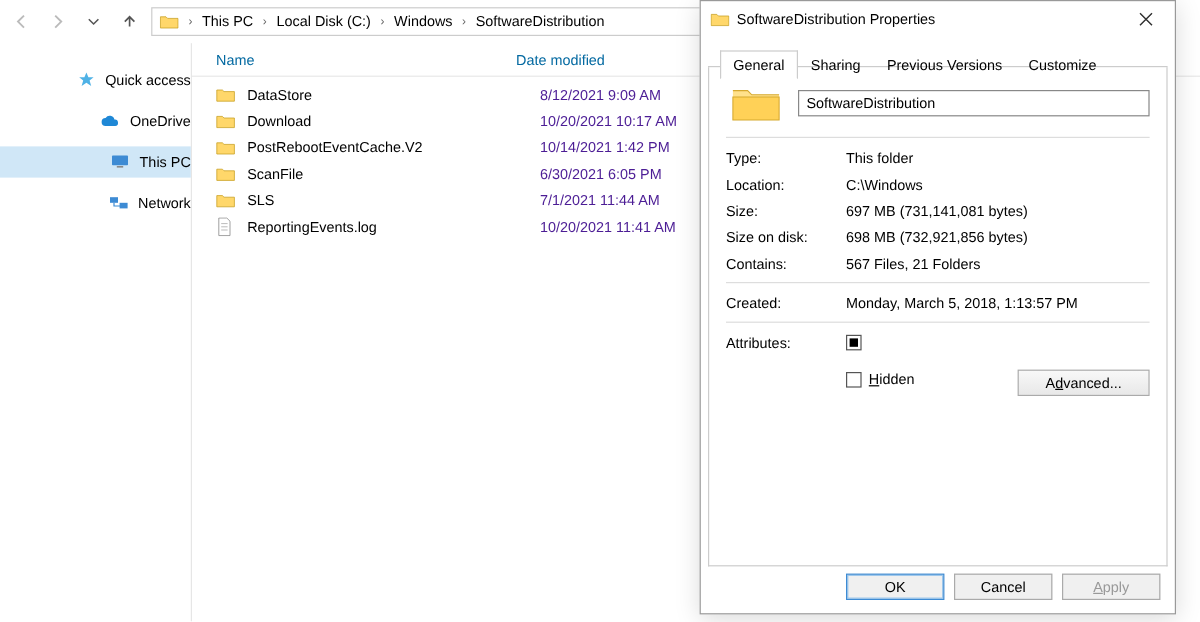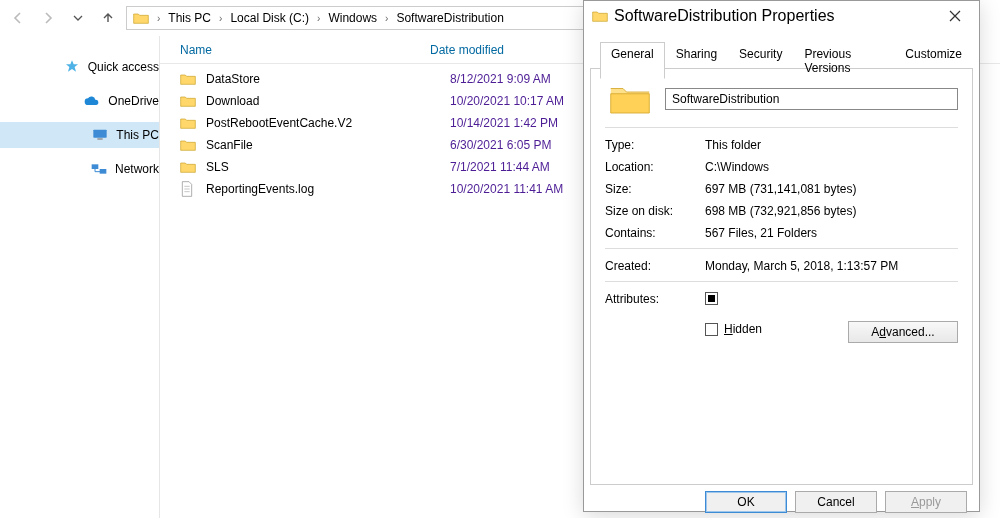--- a/index.html
+++ b/index.html
@@ -91,21 +91,21 @@
     width: 397px; height: 512px;
     background: #fff;
     border: 1px solid #999;
     box-shadow: 0 4px 20px rgba(0,0,0,0.15);
   }
   .titlebar {
     height: 30px;
     display: flex; align-items: center;
     padding-left: 8px; padding-right: 4px;
   }
-  .title-text { flex:1; font-size: 16px; padding-left:6px;}
+  .title-text { flex:1; font-size: 12px; padding-left:6px;}
   .close-btn { width: 40px; height: 28px; display:flex;align-items:center;justify-content:center;color:#333;}
   .tabs {
     display: flex;
     padding-left: 10px;
     border-bottom: 1px solid #ccc;
     margin: 0 6px;
     gap: 0;
     font-size: 12px;
   }
   .tab {
@@ -337,21 +337,20 @@
     <span class="title-text">SoftwareDistribution Properties</span>
     <div class="close-btn">
       <svg width="12" height="12" viewBox="0 0 12 12">
           <path d="M1 1L11 11M11 1L1 11" stroke="#333" stroke-width="1.2"></path>
         </svg>
     </div>
   </div>
   <div class="tabs">
     <div class="tab active">General</div>
     <div class="tab">Sharing</div>
-    <div class="tab">Security</div>
     <div class="tab">Previous Versions</div>
     <div class="tab">Customize</div>
   </div>
   <div class="tab-body">
     <div class="top-row">
       <svg class="folder-icon-big" viewBox="0 0 48 40">
         <path d="M2 8h14l4 4h26v24H2z" fill="#ffe18b"></path>
         <path d="M2 8h14l4 4h26" fill="none" stroke="#d6a92f"></path>
         <path d="M2 14h44v22H2z" fill="#ffd157" stroke="#d6a92f"></path>
       </svg>

